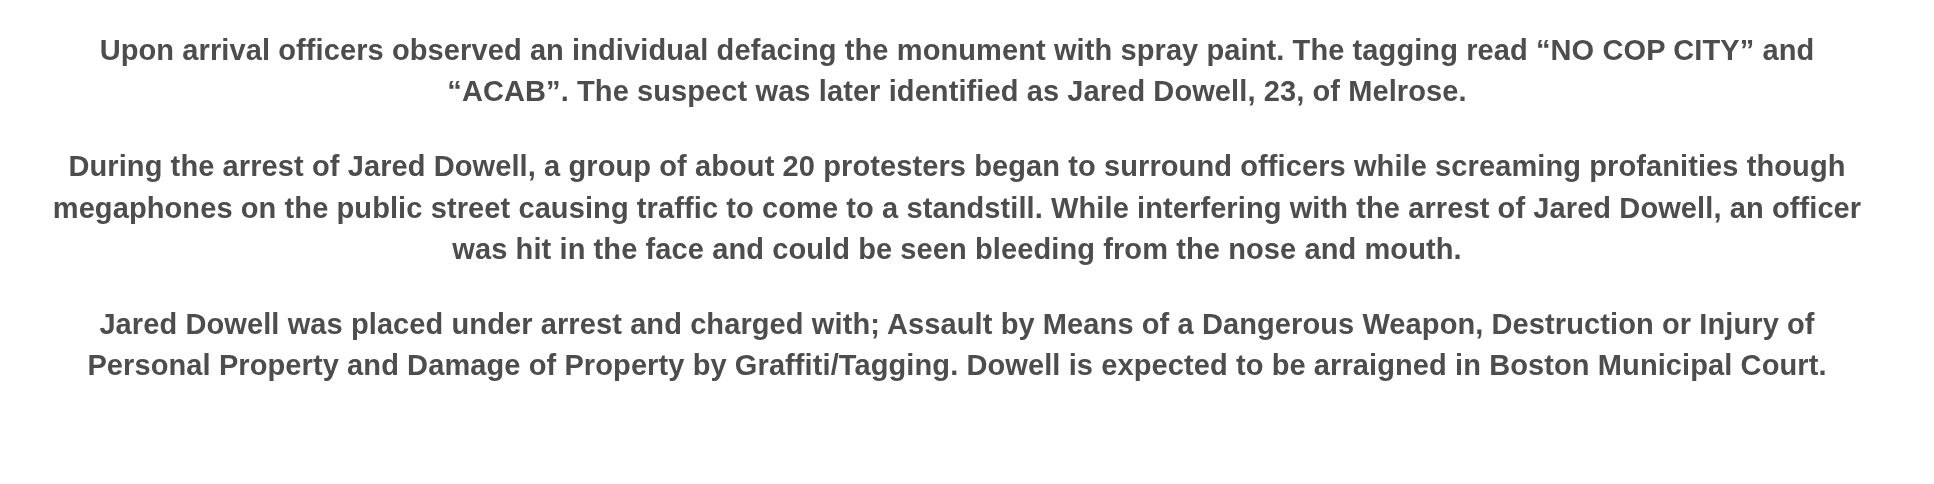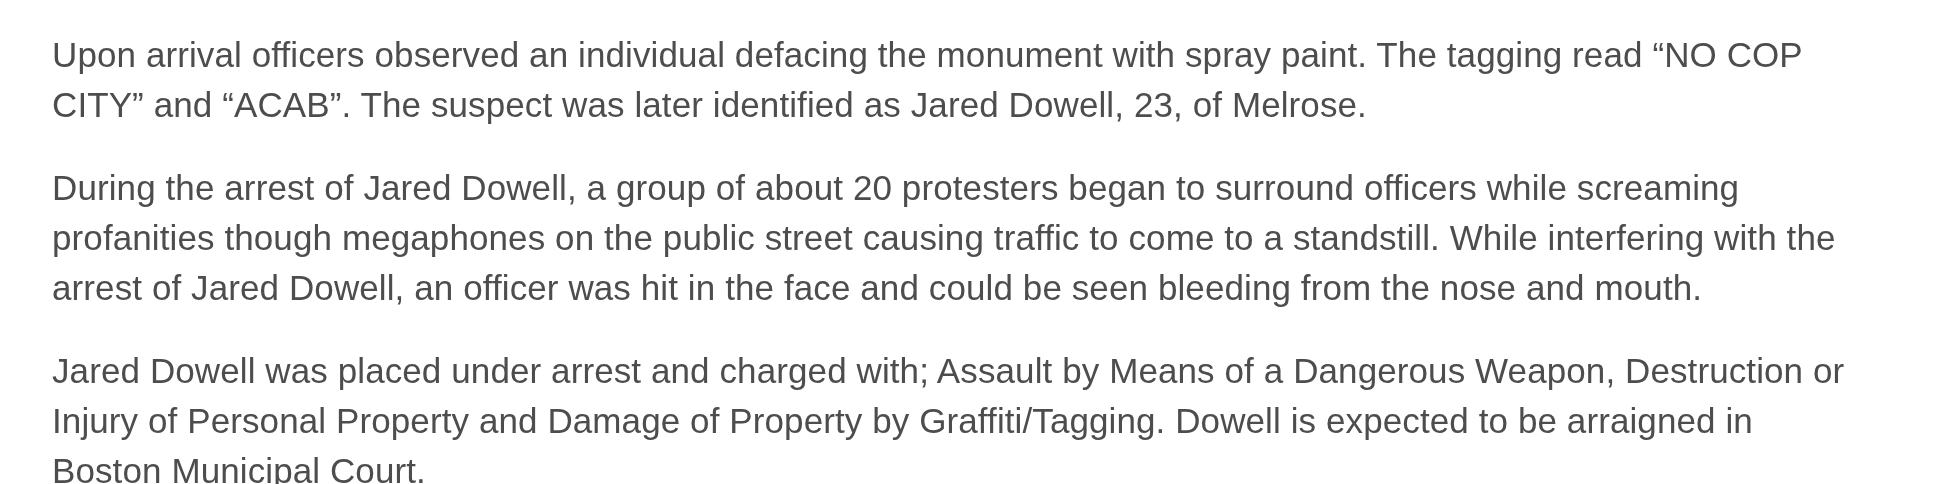--- a/index.html
+++ b/index.html
@@ -13,28 +13,28 @@
     font-family: "Liberation Sans", sans-serif;
     color: #4a4a4a;
     overflow: hidden;
   }
   .document {
     padding: 30px 52px 0 52px;
     box-sizing: border-box;
     width: 1934px;
   }
   .paragraph {
-    font-size: 35px;
+    font-size: 29px;
     line-height: 1.42;
     letter-spacing: 0.1px;
     color: #4d4d4d;
     margin: 0 0 34px 0;
     max-width: 1810px;
-    text-align: left;
-    font-weight: 400;
+    text-align: center;
+    font-weight: 700;
   }
   .paragraph:last-child {
     margin-bottom: 0;
   }
 </style>
 </head>
 <body>
 
 <div class="document">
   <p class="paragraph">Upon arrival officers observed an individual defacing the monument with spray paint. The tagging read “NO COP CITY” and “ACAB”. The suspect was later identified as Jared Dowell, 23, of Melrose.</p>

